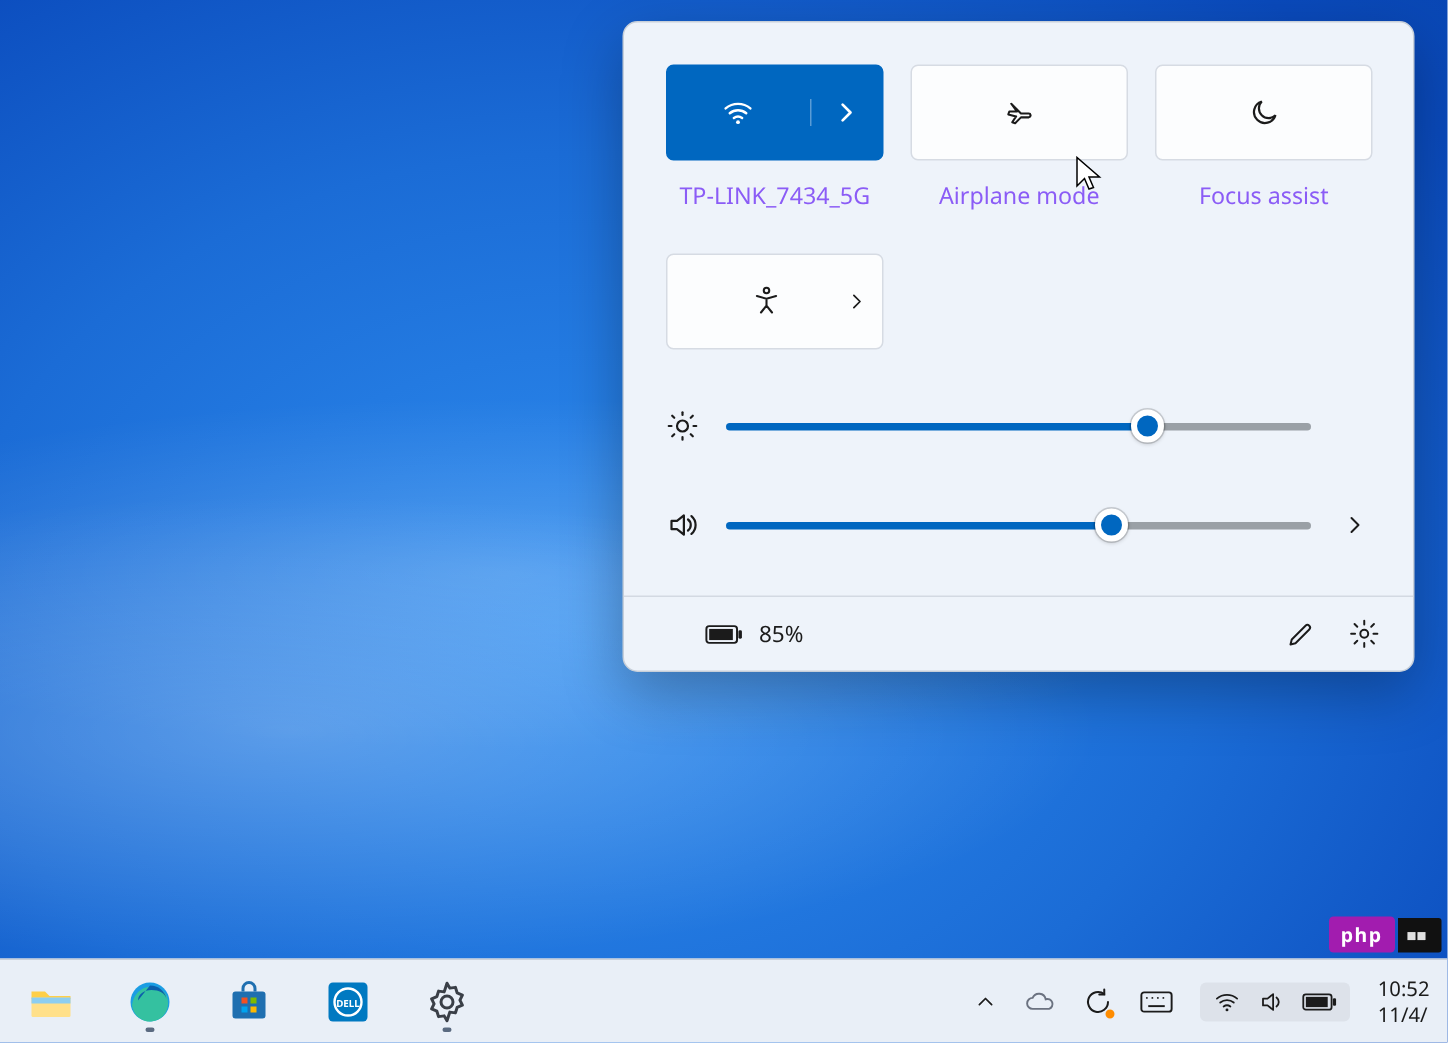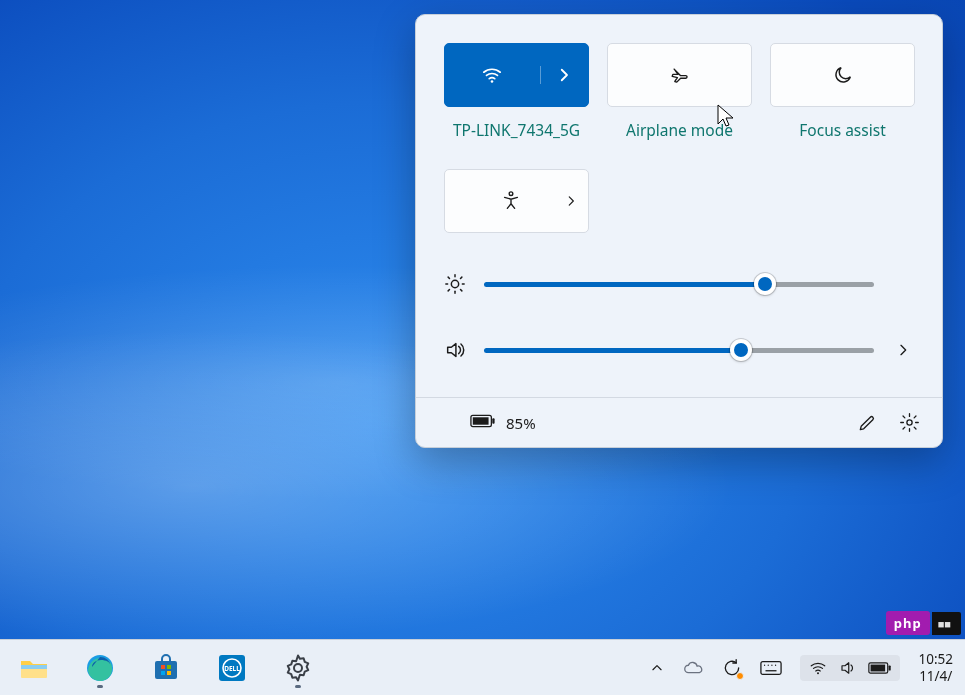--- a/index.html
+++ b/index.html
@@ -57,21 +57,21 @@
   .tile.split .split-arrow {
     flex: 1; display:flex; align-items:center; justify-content:center;
     border-left: 1px solid rgba(255,255,255,0.35);
   }
   .tile .expand-chevron {
     position: absolute; right: 10px; top: 50%; transform: translateY(-50%);
   }
   .tile-label {
     margin-top: 12px;
     font-size: 15.5px;
-    color: #0f766e;
+    color: #8b5cf6;
     text-align: center;
     min-height: 40px;
   }
 
   
   .sliders { margin-top: 40px; display:flex; flex-direction:column; gap: 44px; }
   .slider-row { display:flex; align-items:center; gap: 18px; color:#1b1b1b; }
   .slider-row .icon { width:22px; display:flex; justify-content:center; }
   .slider-track {
     flex: 1;
@@ -92,21 +92,21 @@
 
   
   .panel-footer {
     margin: 36px -28px 0 -28px;
     border-top: 1px solid #d3d9e2;
     padding: 14px 22px;
     display:flex; align-items:center; justify-content:space-between;
     color:#1b1b1b;
     font-size: 15px;
   }
-  .panel-footer .left { display:flex; gap:10px;padding-left:32px; }
+  .panel-footer .left { display:flex; align-items:center; gap:10px;padding-left:32px; }
   .panel-footer .right { display:flex; align-items:center; gap:22px; }
   .panel-footer .right .ibtn { cursor:pointer; }
 
   
   .cursor {
     position:absolute; left: 717px; top: 104px;
     width: 0; height: 0; pointer-events:none;
   }
 
   
@@ -129,21 +129,21 @@
   }
   .taskbar .tb-icon.running::after{
     content:"";
     position:absolute; bottom:2px; left:50%; transform:translateX(-50%);
     width:6px; height:3px; border-radius:2px; background:#5a6a80;
   }
   .taskbar .spacer { flex:1; }
   .taskbar .tray { display:flex; align-items:center; gap:18px; color:#1b1b1b; }
   .taskbar .tray .tgroup { display:flex; align-items:center; gap:10px; padding:4px 8px; border-radius:4px; }
   .taskbar .tray .tgroup.selected { background: rgba(0,0,0,0.05); }
-  .taskbar .clock { text-align:center; font-size:13.5px; line-height:1.2; cursor:pointer; }
+  .taskbar .clock { text-align:left; font-size:13.5px; line-height:1.2; cursor:pointer; }
 
   
   .badge {
     position:absolute; right:4px; bottom:60px;
     display:flex; align-items:center;
   }
   .badge .php { background:#a21caf; color:#fff; font-weight:bold; font-size:13px; letter-spacing:1px; padding:3px 8px; border-radius:3px; }
   .badge .cn { background:#111; color:#e0e0e0; font-size:11px; padding:4px 10px 4px 6px; margin-left:2px; border-radius:0 2px 2px 0; }
 
   svg { display:block; }

